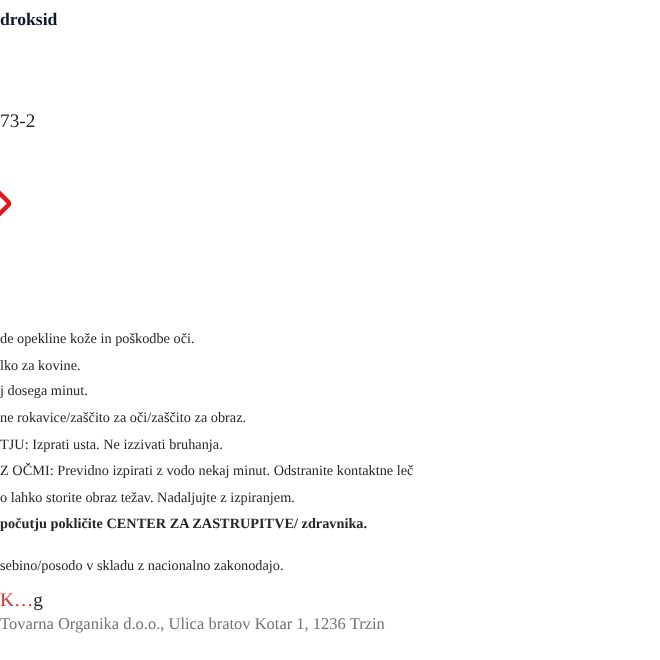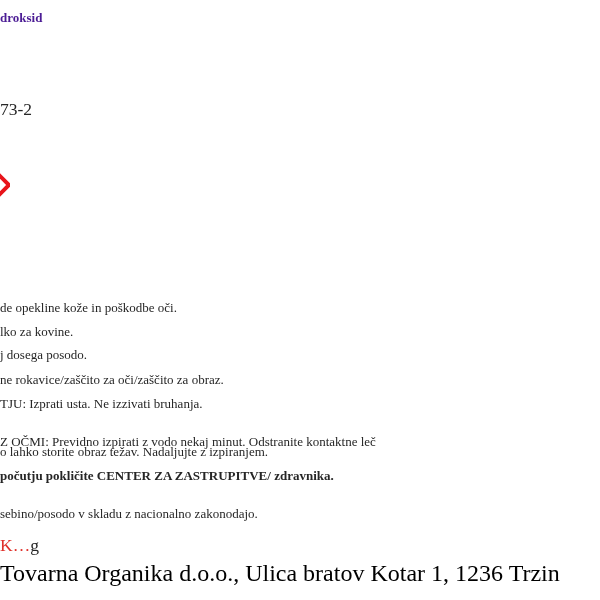--- a/index.html
+++ b/index.html
@@ -20,23 +20,23 @@
       left: 0;
       white-space: nowrap;
       font-size: 13px;
       line-height: 20px;
       color: #262626;
     }
     .title {
       position: absolute;
       left: 0;
       top: 10px;
-      font-size: 13px;
+      font-size: 16px;
       font-weight: bold;
-      color: #4c1d95;
+      color: #0f172a;
       white-space: nowrap;
     }
     .cas {
       position: absolute;
       left: 0;
       top: 60px;
       font-size: 17.5px;
       color: #262626;
       white-space: nowrap;
       margin-top: 39px;
@@ -54,46 +54,46 @@
       top: 535px;
       font-size: 17.5px;
       white-space: nowrap;
     }
     .signal .red { color: #e0302a; }
     .signal .dark { color: #262626; }
     .supplier {
       position: absolute;
       left: 0;
       top: 560px;
-      font-size: 24px;
-      color: #000000;
+      font-size: 15px;
+      color: #737373;
       white-space: nowrap;
     }
   </style>
 </head>
 <body>
 
 <div>
 
   <div class="title">droksid</div>
 
   <div class="cas">73-2</div>
 
   <div class="pictogram">
     <svg width="30" height="30" viewBox="0 0 30 30">
       <polygon points="15,1 29,15 15,29 1,15" fill="#ffffff" stroke="#e8141b" stroke-width="4"></polygon>
     </svg>
   </div>
 
   <div class="line" style="top:298px;">de opekline kože in poškodbe oči.</div>
   <div class="line" style="top:322px;">lko za kovine.</div>
-  <div class="line" style="top:345px;">j dosega posodo.</div>
+  <div class="line" style="top:345px;">j dosega minut.</div>
   <div class="line" style="top:370px;">ne rokavice/zaščito za oči/zaščito za obraz.</div>
   <div class="line" style="top:394px;">TJU: Izprati usta. Ne izzivati bruhanja.</div>
-  <div class="line" style="top:432px;">Z OČMI: Previdno izpirati z vodo nekaj minut. Odstranite kontaktne leč</div>
+  <div class="line" style="top:418px;">Z OČMI: Previdno izpirati z vodo nekaj minut. Odstranite kontaktne leč</div>
   <div class="line" style="top:442px;">o lahko storite obraz težav. Nadaljujte z izpiranjem.</div>
   <div class="line" style="top:466px;font-weight:bold;">počutju pokličite CENTER ZA ZASTRUPITVE/ zdravnika.</div>
   <div class="line" style="top:504px;">sebino/posodo v skladu z nacionalno zakonodajo.</div>
 
   <div class="signal">
     <span class="red">K…</span><span class="dark">g</span>
   </div>
 
   <div class="supplier">Tovarna Organika d.o.o., Ulica bratov Kotar 1, 1236 Trzin</div>
 

